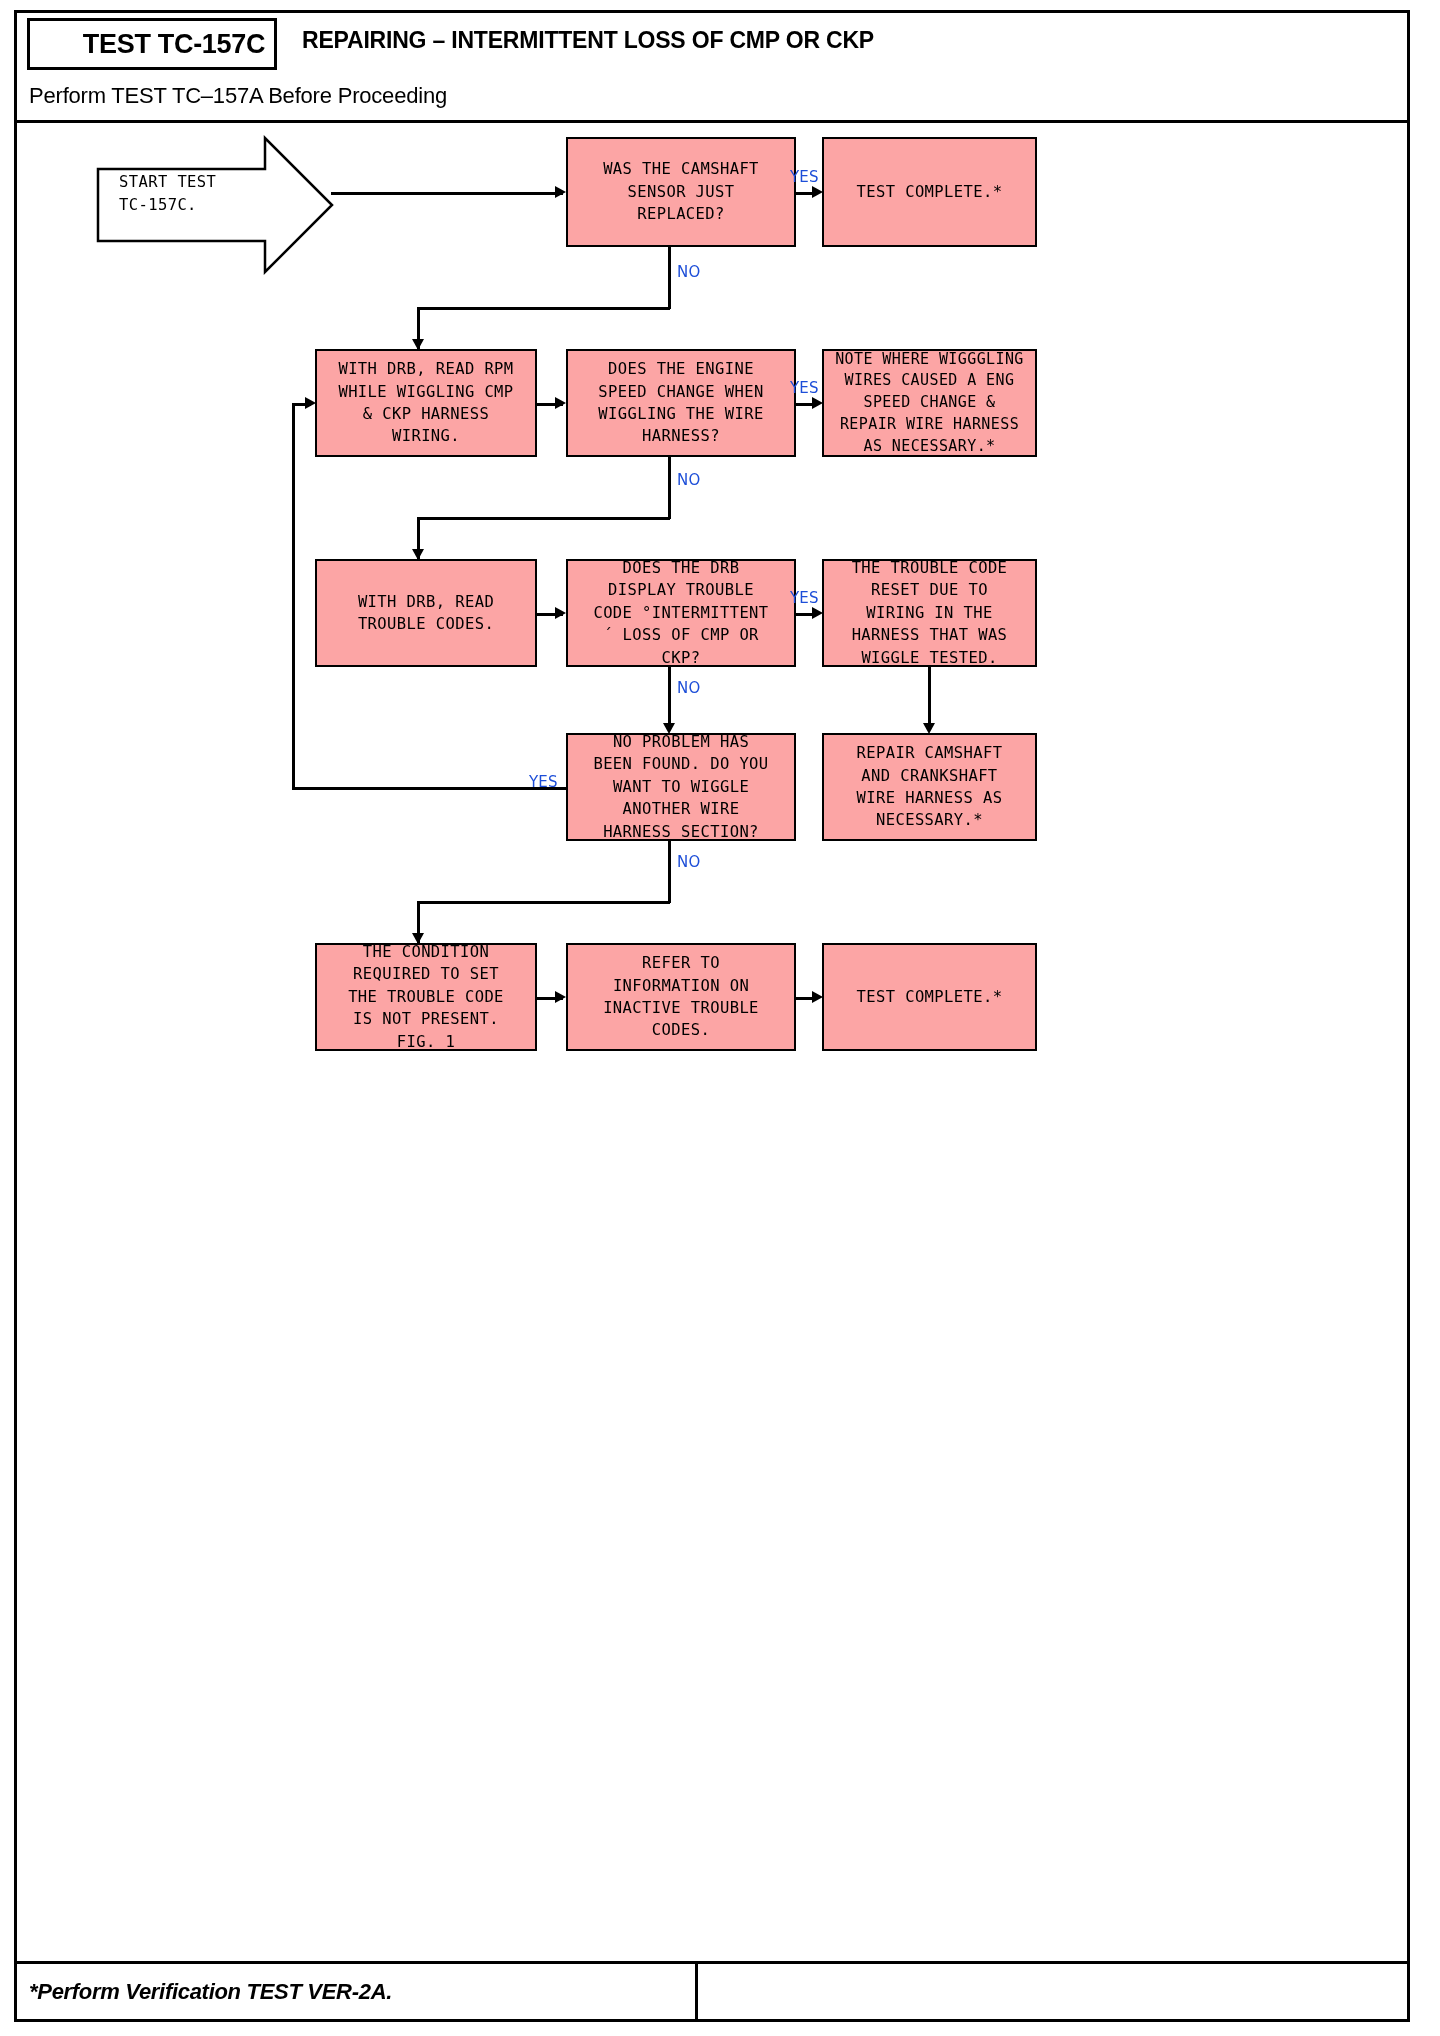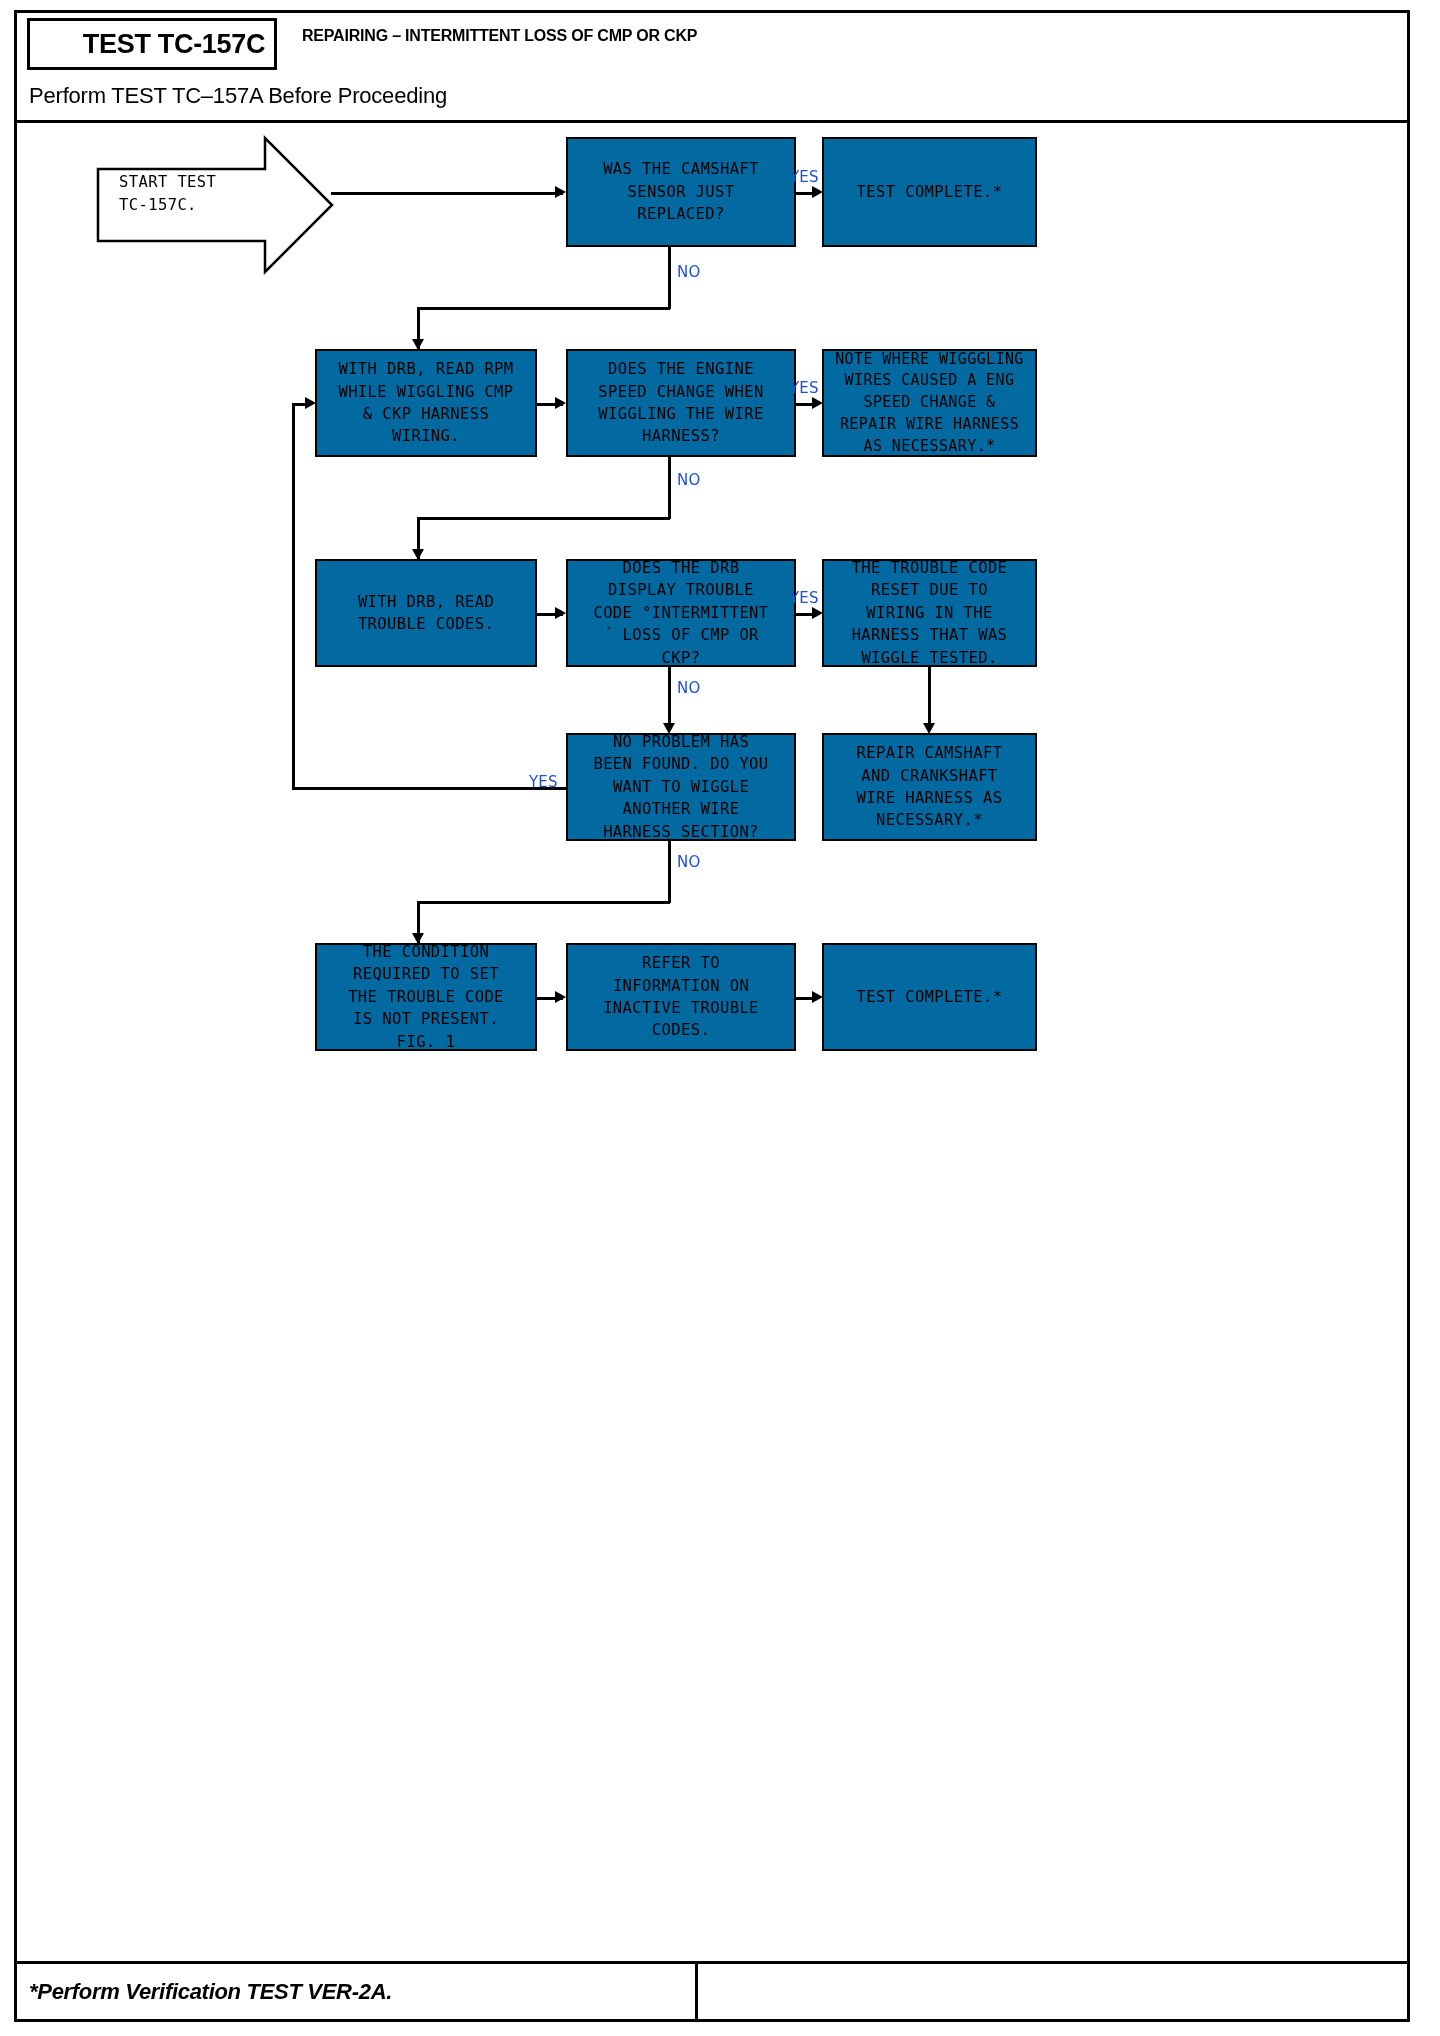--- a/index.html
+++ b/index.html
@@ -5,33 +5,33 @@
   html,body{margin:0;padding:0;background:#ffffff;}
   body{width:1440px;height:2036px;font-family:"Liberation Sans",sans-serif;position:relative;overflow:hidden;}
 
   .page{position:absolute;left:14px;top:10px;width:1396px;height:2012px;border:3px solid #000;box-sizing:border-box;background:#fff;}
 
   
   .hdr{position:absolute;left:0;top:0;width:100%;height:110px;border-bottom:3px solid #000;box-sizing:border-box;}
   .hdr-top{position:relative;height:58px;}
   .test-id-box{position:absolute;left:10px;top:5px;width:250px;height:52px;border:3px solid #000;box-sizing:border-box;display:flex;align-items:center;justify-content:center;padding-left:44px;}
   .test-id-box span{font-weight:bold;font-size:27px;letter-spacing:-0.3px;}
-  .hdr-title{position:absolute;left:285px;top:14px;font-weight:bold;font-size:16px;letter-spacing:-0.2px;}
+  .hdr-title{position:absolute;left:285px;top:14px;font-weight:bold;font-size:23px;letter-spacing:-0.2px;}
   .hdr-sub{position:absolute;left:12px;top:70px;font-weight:normal;font-size:22px;letter-spacing:-0.2px;}
 
   
   .ftr{position:absolute;left:0;bottom:0;width:100%;height:58px;border-top:3px solid #000;box-sizing:border-box;display:flex;}
   .ftr-l{width:49%;border-right:3px solid #000;box-sizing:border-box;display:flex;align-items:center;padding-left:12px;}
   .ftr-r{flex:1;display:flex;align-items:center;padding-left:14px;}
   .ftr span{font-weight:bold;font-style:italic;font-size:22px;letter-spacing:-0.3px;}
 
   
   .canvas{position:absolute;left:0;top:110px;width:100%;height:1844px;}
 
-  .node{position:absolute;border:2.5px solid #000;background:#0369a1;box-sizing:border-box;
+  .node{position:absolute;border:2.5px solid #000;background:#fca5a5;box-sizing:border-box;
         display:flex;align-items:center;justify-content:center;text-align:center;
         font-family:"DejaVu Sans Mono","Liberation Mono",monospace;font-size:15.5px;line-height:1.45;
         letter-spacing:0.4px;color:#000;padding:20px 6px;}
 
   
   .start{position:absolute;left:78px;top:12px;width:240px;height:140px;}
   .start .label{position:absolute;left:24px;top:36px;width:180px;
         font-family:"DejaVu Sans Mono","Liberation Mono",monospace;font-size:15.5px;line-height:1.5;letter-spacing:0.4px;}
 
   .ln{position:absolute;background:#000;}

